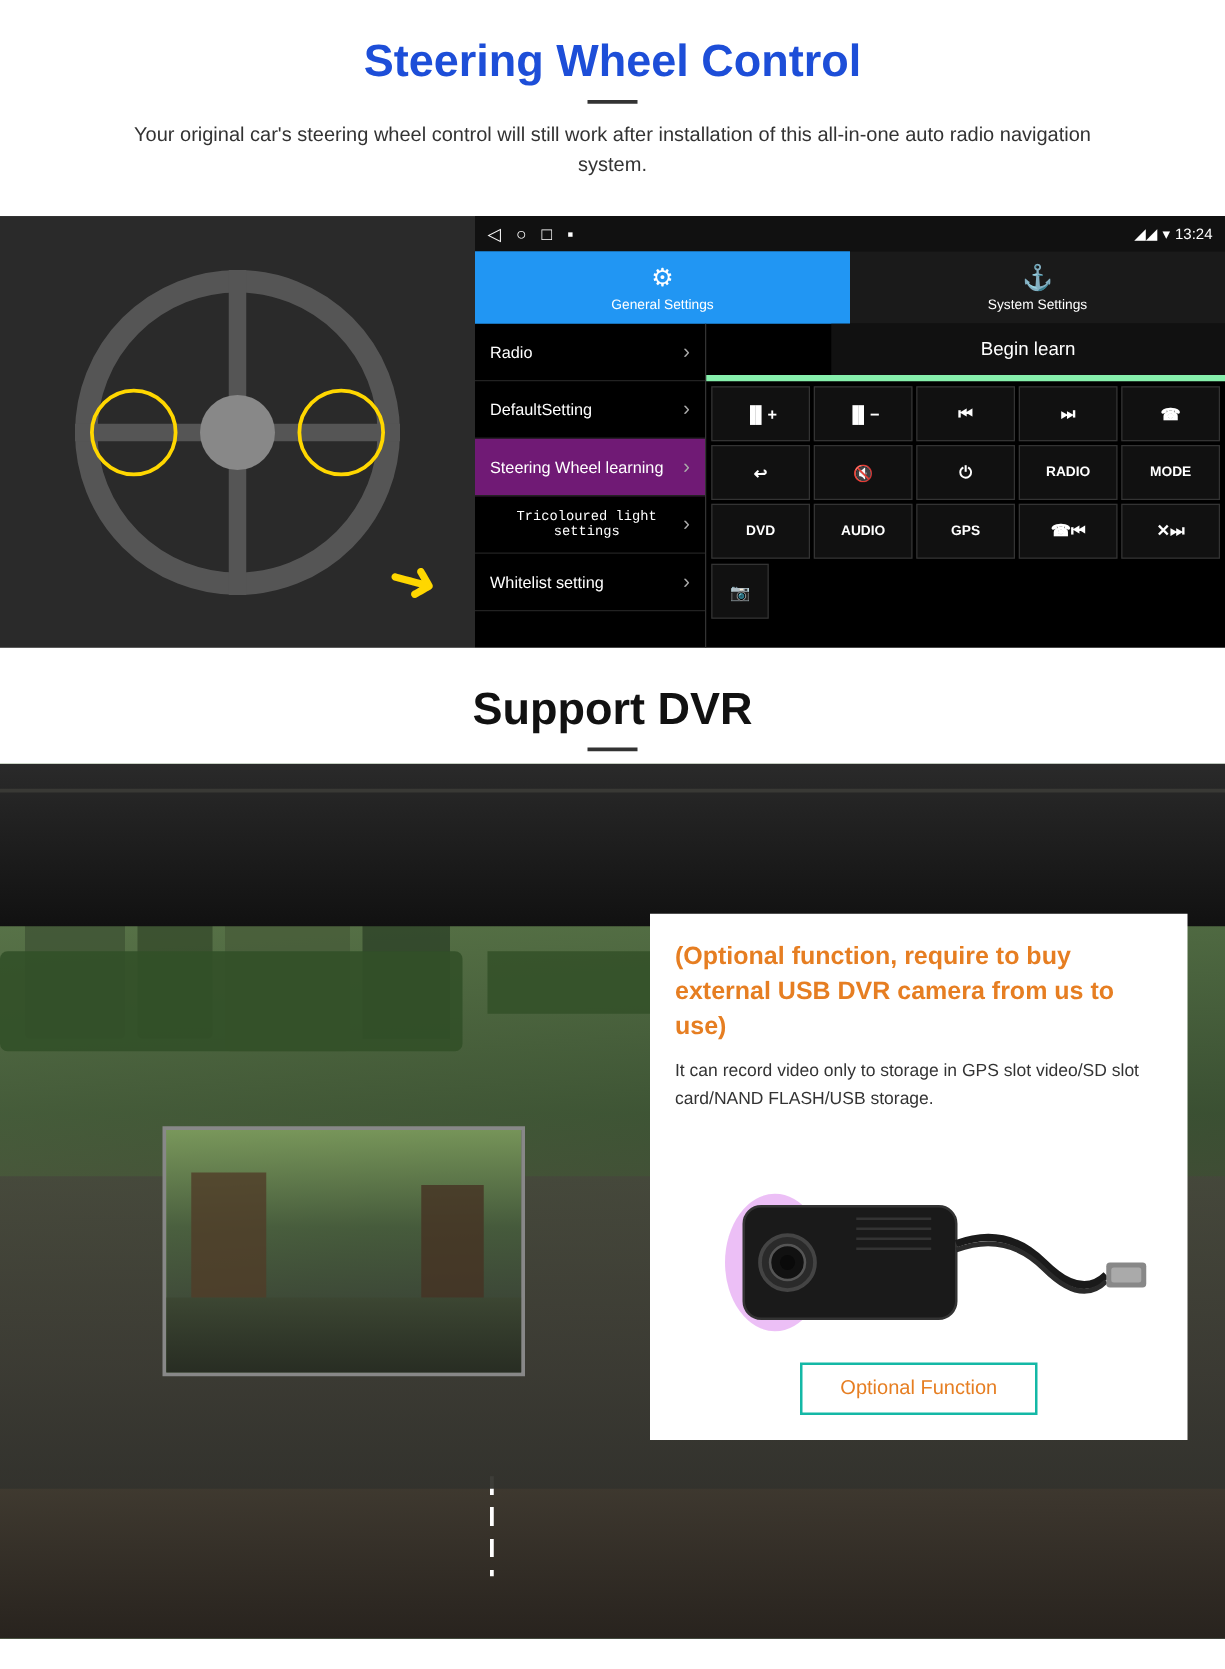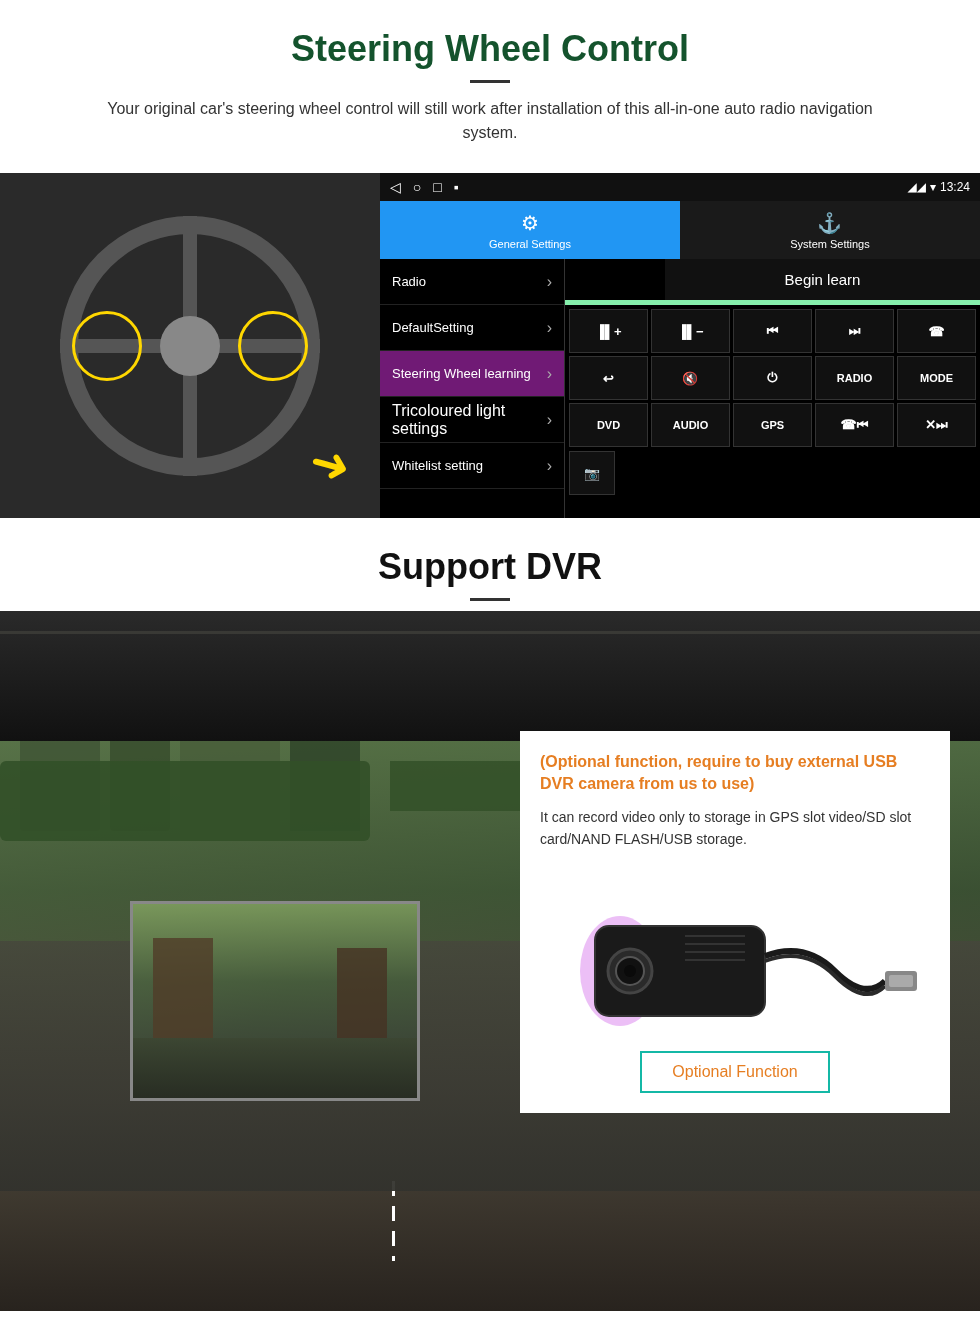--- a/index.html
+++ b/index.html
@@ -12,21 +12,21 @@
     }
 
     
     .section-title-area {
       text-align: center;
       padding: 28px 20px 10px;
     }
     .section-title {
       font-size: 36px;
       font-weight: 900;
-      color: #14532d;
+      color: #1d4ed8;
     }
     .title-divider {
       width: 40px;
       height: 3px;
       background: #333;
       margin: 10px auto 14px;
     }
     .section-subtitle {
       font-size: 16px;
       color: #333;
@@ -172,21 +172,21 @@
       align-items: center;
       justify-content: space-between;
       padding: 0 12px;
       height: 46px;
       border-bottom: 1px solid #222;
       color: #fff;
       font-size: 13px;
     }
     .menu-item.active { background: #701a75; }
     .menu-item .chevron { color: #aaa; font-size: 16px; }
-    .menu-item-small { font-size: 16px; text-align: left; flex: 1; }
+    .menu-item-small { font-size: 11px; text-align: center; flex: 1; font-family: Liberation Mono, monospace; }
 
     .menu-right {
       flex: 1;
       display: flex;
       flex-direction: column;
     }
     .begin-learn-row {
       display: flex;
       height: 46px;
       border-bottom: 5px solid #86efac;
@@ -247,21 +247,21 @@
       position: absolute;
       right: 30px;
       top: 120px;
       width: 430px;
       background: #fff;
       padding: 20px;
       z-index: 10;
     }
     .dvr-optional-text {
       color: #e67e22;
-      font-size: 16px;
+      font-size: 20px;
       font-weight: bold;
       margin-bottom: 10px;
       line-height: 1.4;
     }
     .dvr-desc {
       color: #333;
       font-size: 14px;
       line-height: 1.6;
       margin-bottom: 15px;
     }

